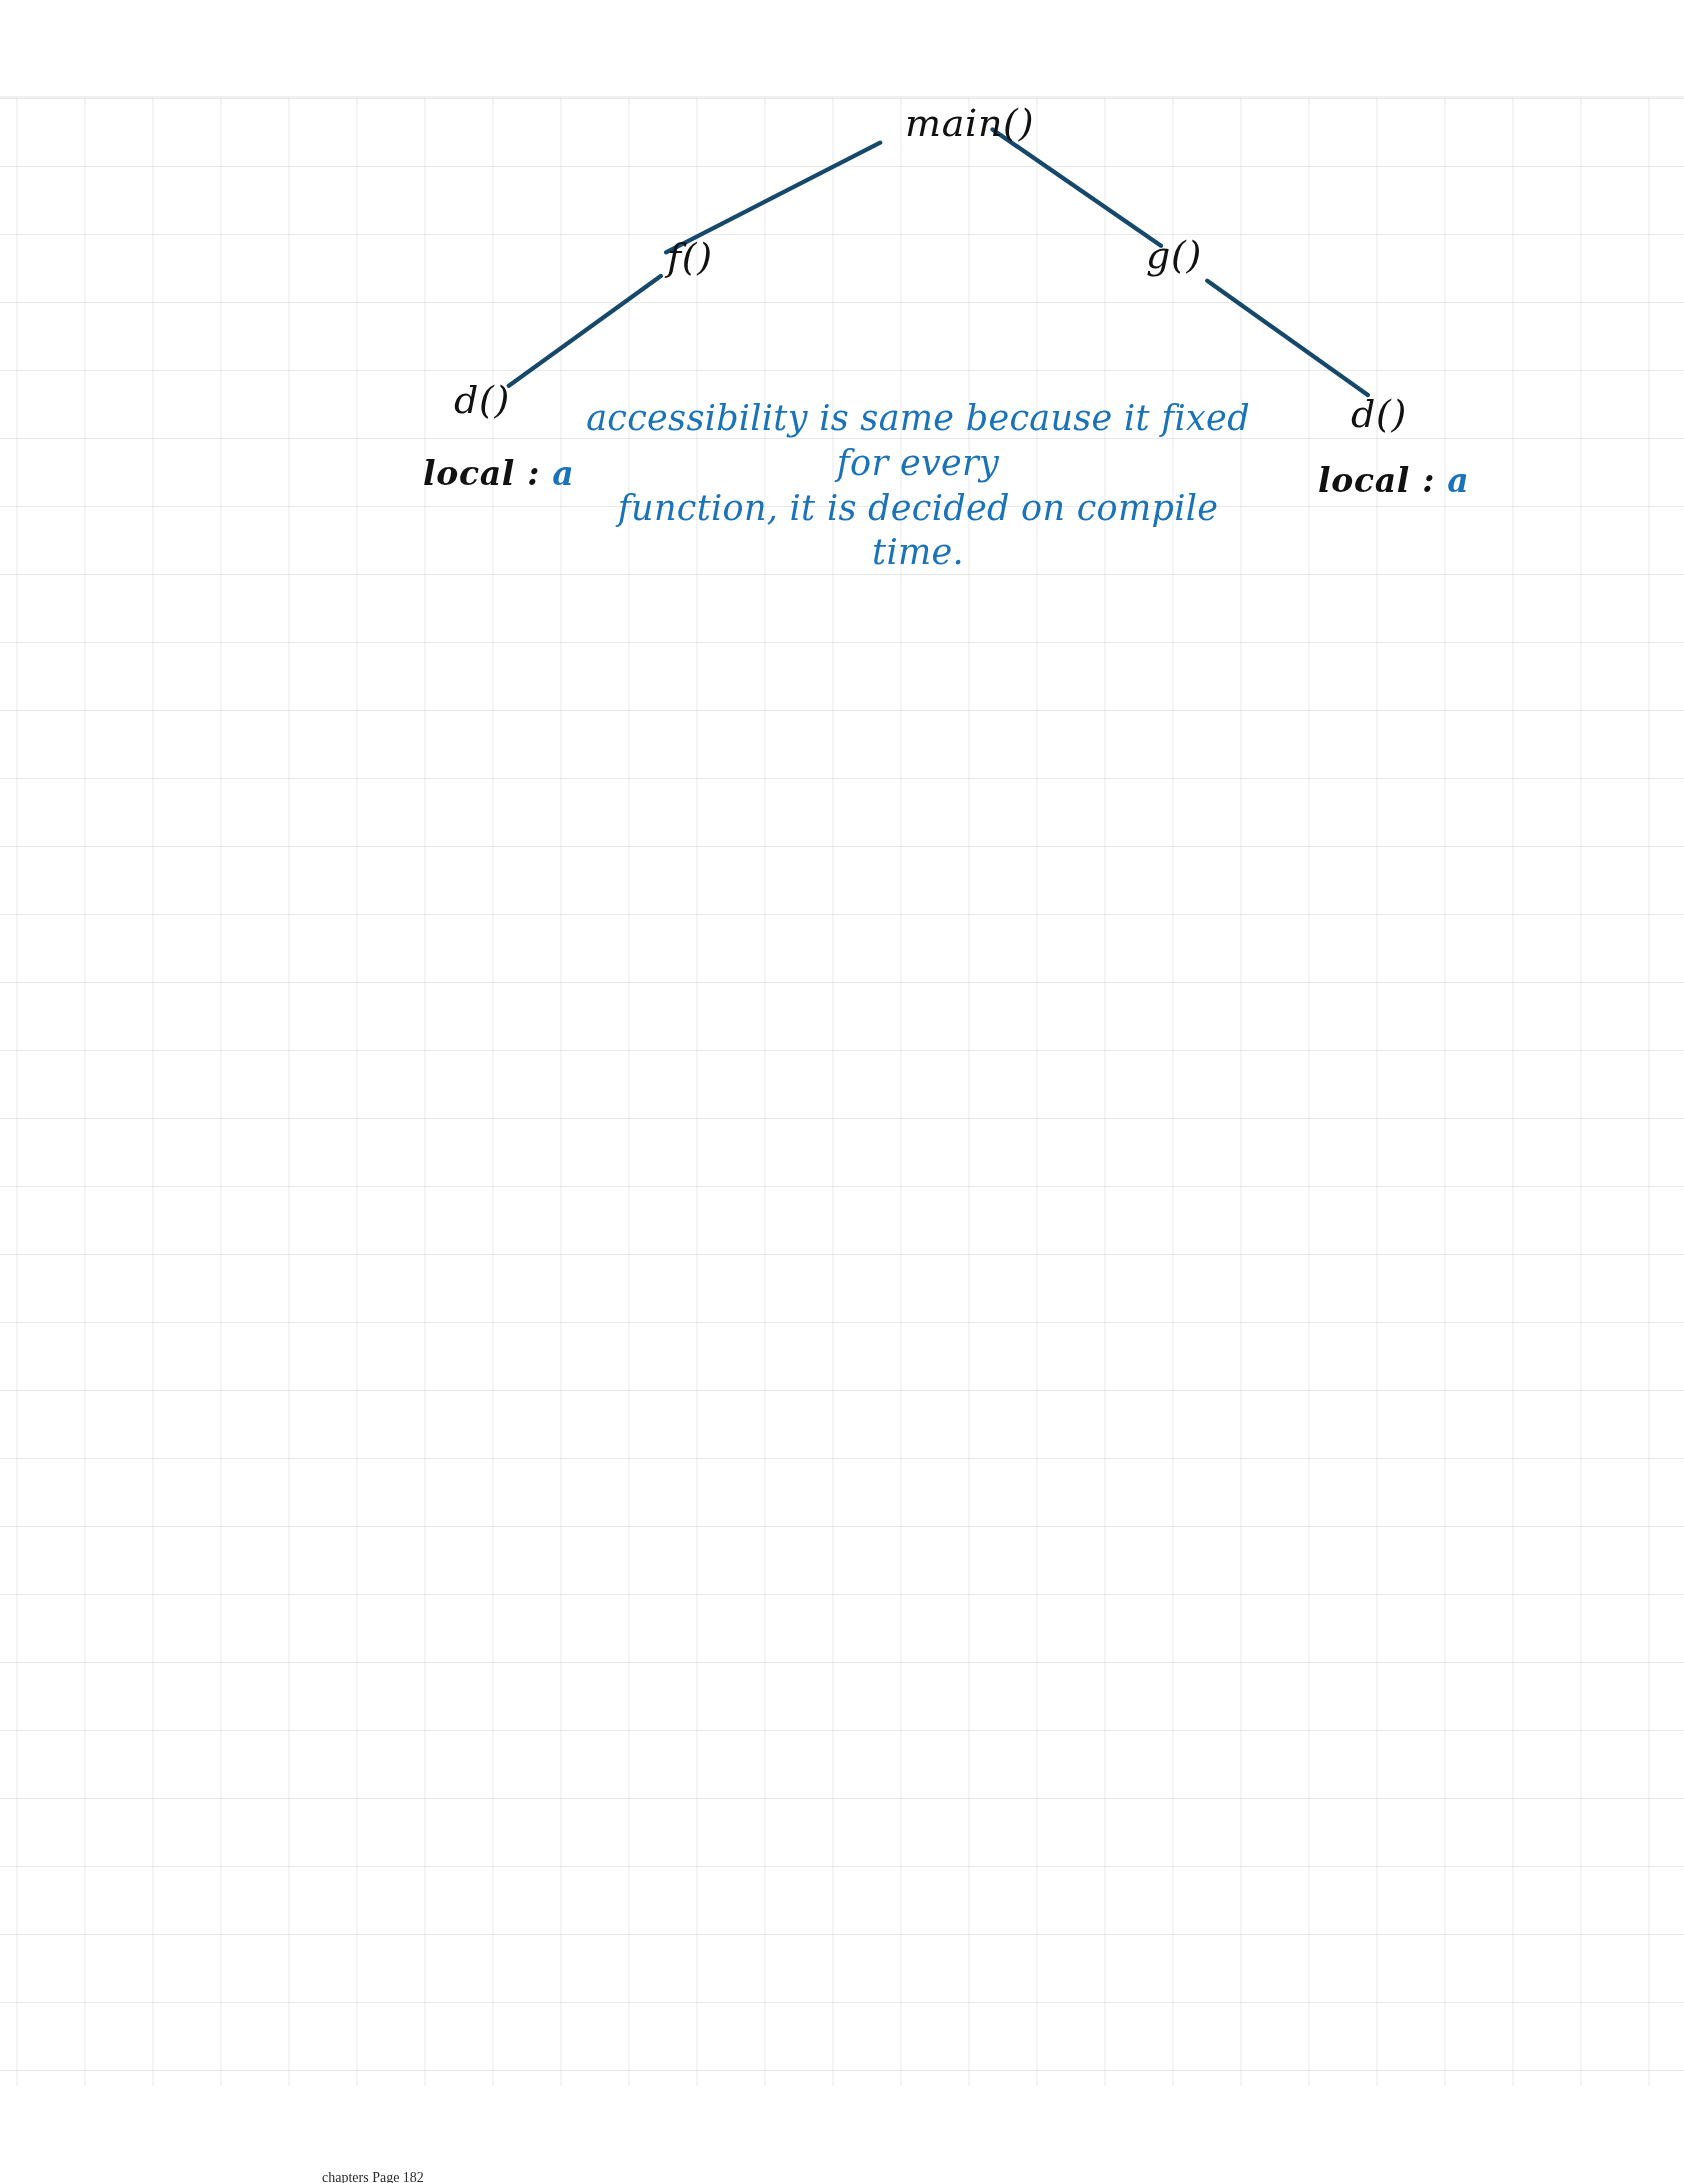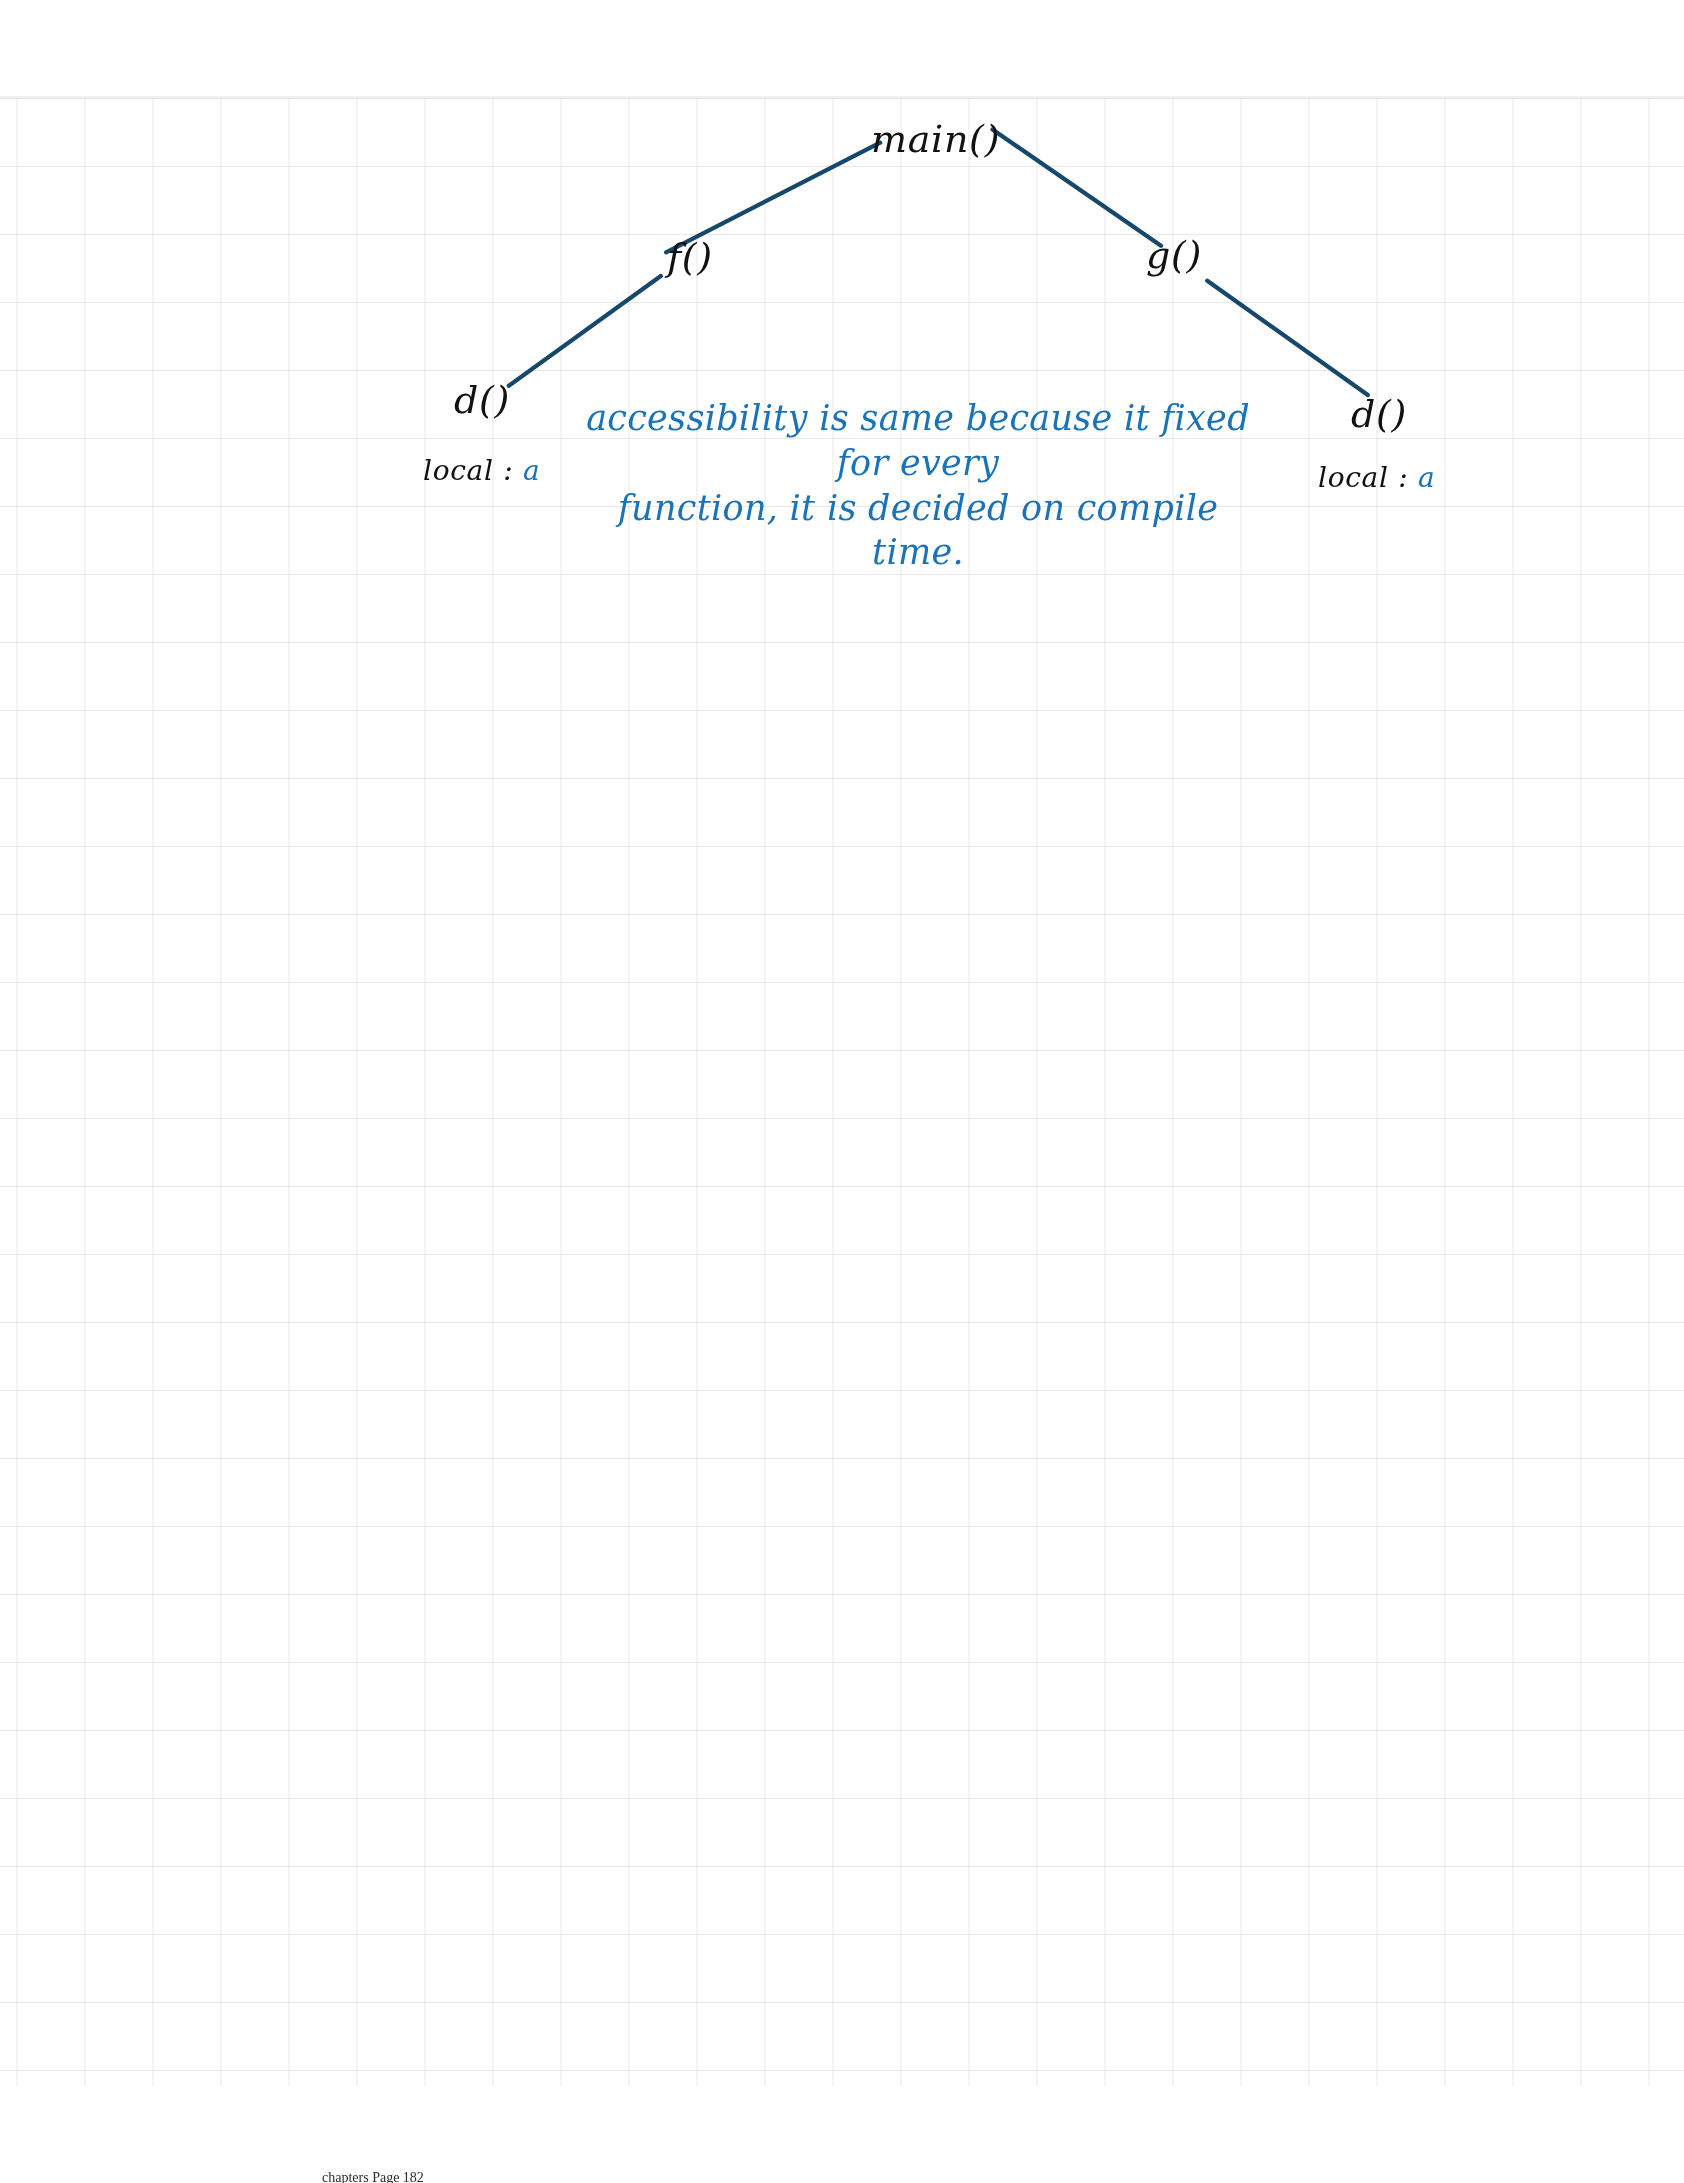--- a/index.html
+++ b/index.html
@@ -61,37 +61,38 @@
     white-space: nowrap;
     line-height: 1;
   }
   .node-label {
     color: #111111;
     font-size: 38px;
     letter-spacing: 0.7px;
   }
   .local-label {
     color: #111111;
-    font-size: 28px;
+    font-size: 33px;
     letter-spacing: 0.7px;
+    font-weight: bold;
   }
   .local-label .var {
     color: #1a72b8;
   }
   .annotation {
     color: #1a72b8;
     font-size: 35px;
     line-height: 1.28;
     text-align: center;
     white-space: pre-line;
     letter-spacing: 0.3px;
   }
 
   
-  #node-main   { left: 871px; top: 104px; margin-top: 16px; }
+  #node-main   { left: 905px; top: 104px; }
   #node-f      { left: 667px; top: 238px; }
   #node-g      { left: 1146px; top: 236px; }
   #node-d-left { left: 454px;  top: 381px; }
   #node-d-right{ left: 1351px; top: 395px; }
 
   #local-left  { left: 423px;  top: 457px; }
   #local-right { left: 1318px; top: 464px; }
 
   #annotation-text {
     left: 581px;

